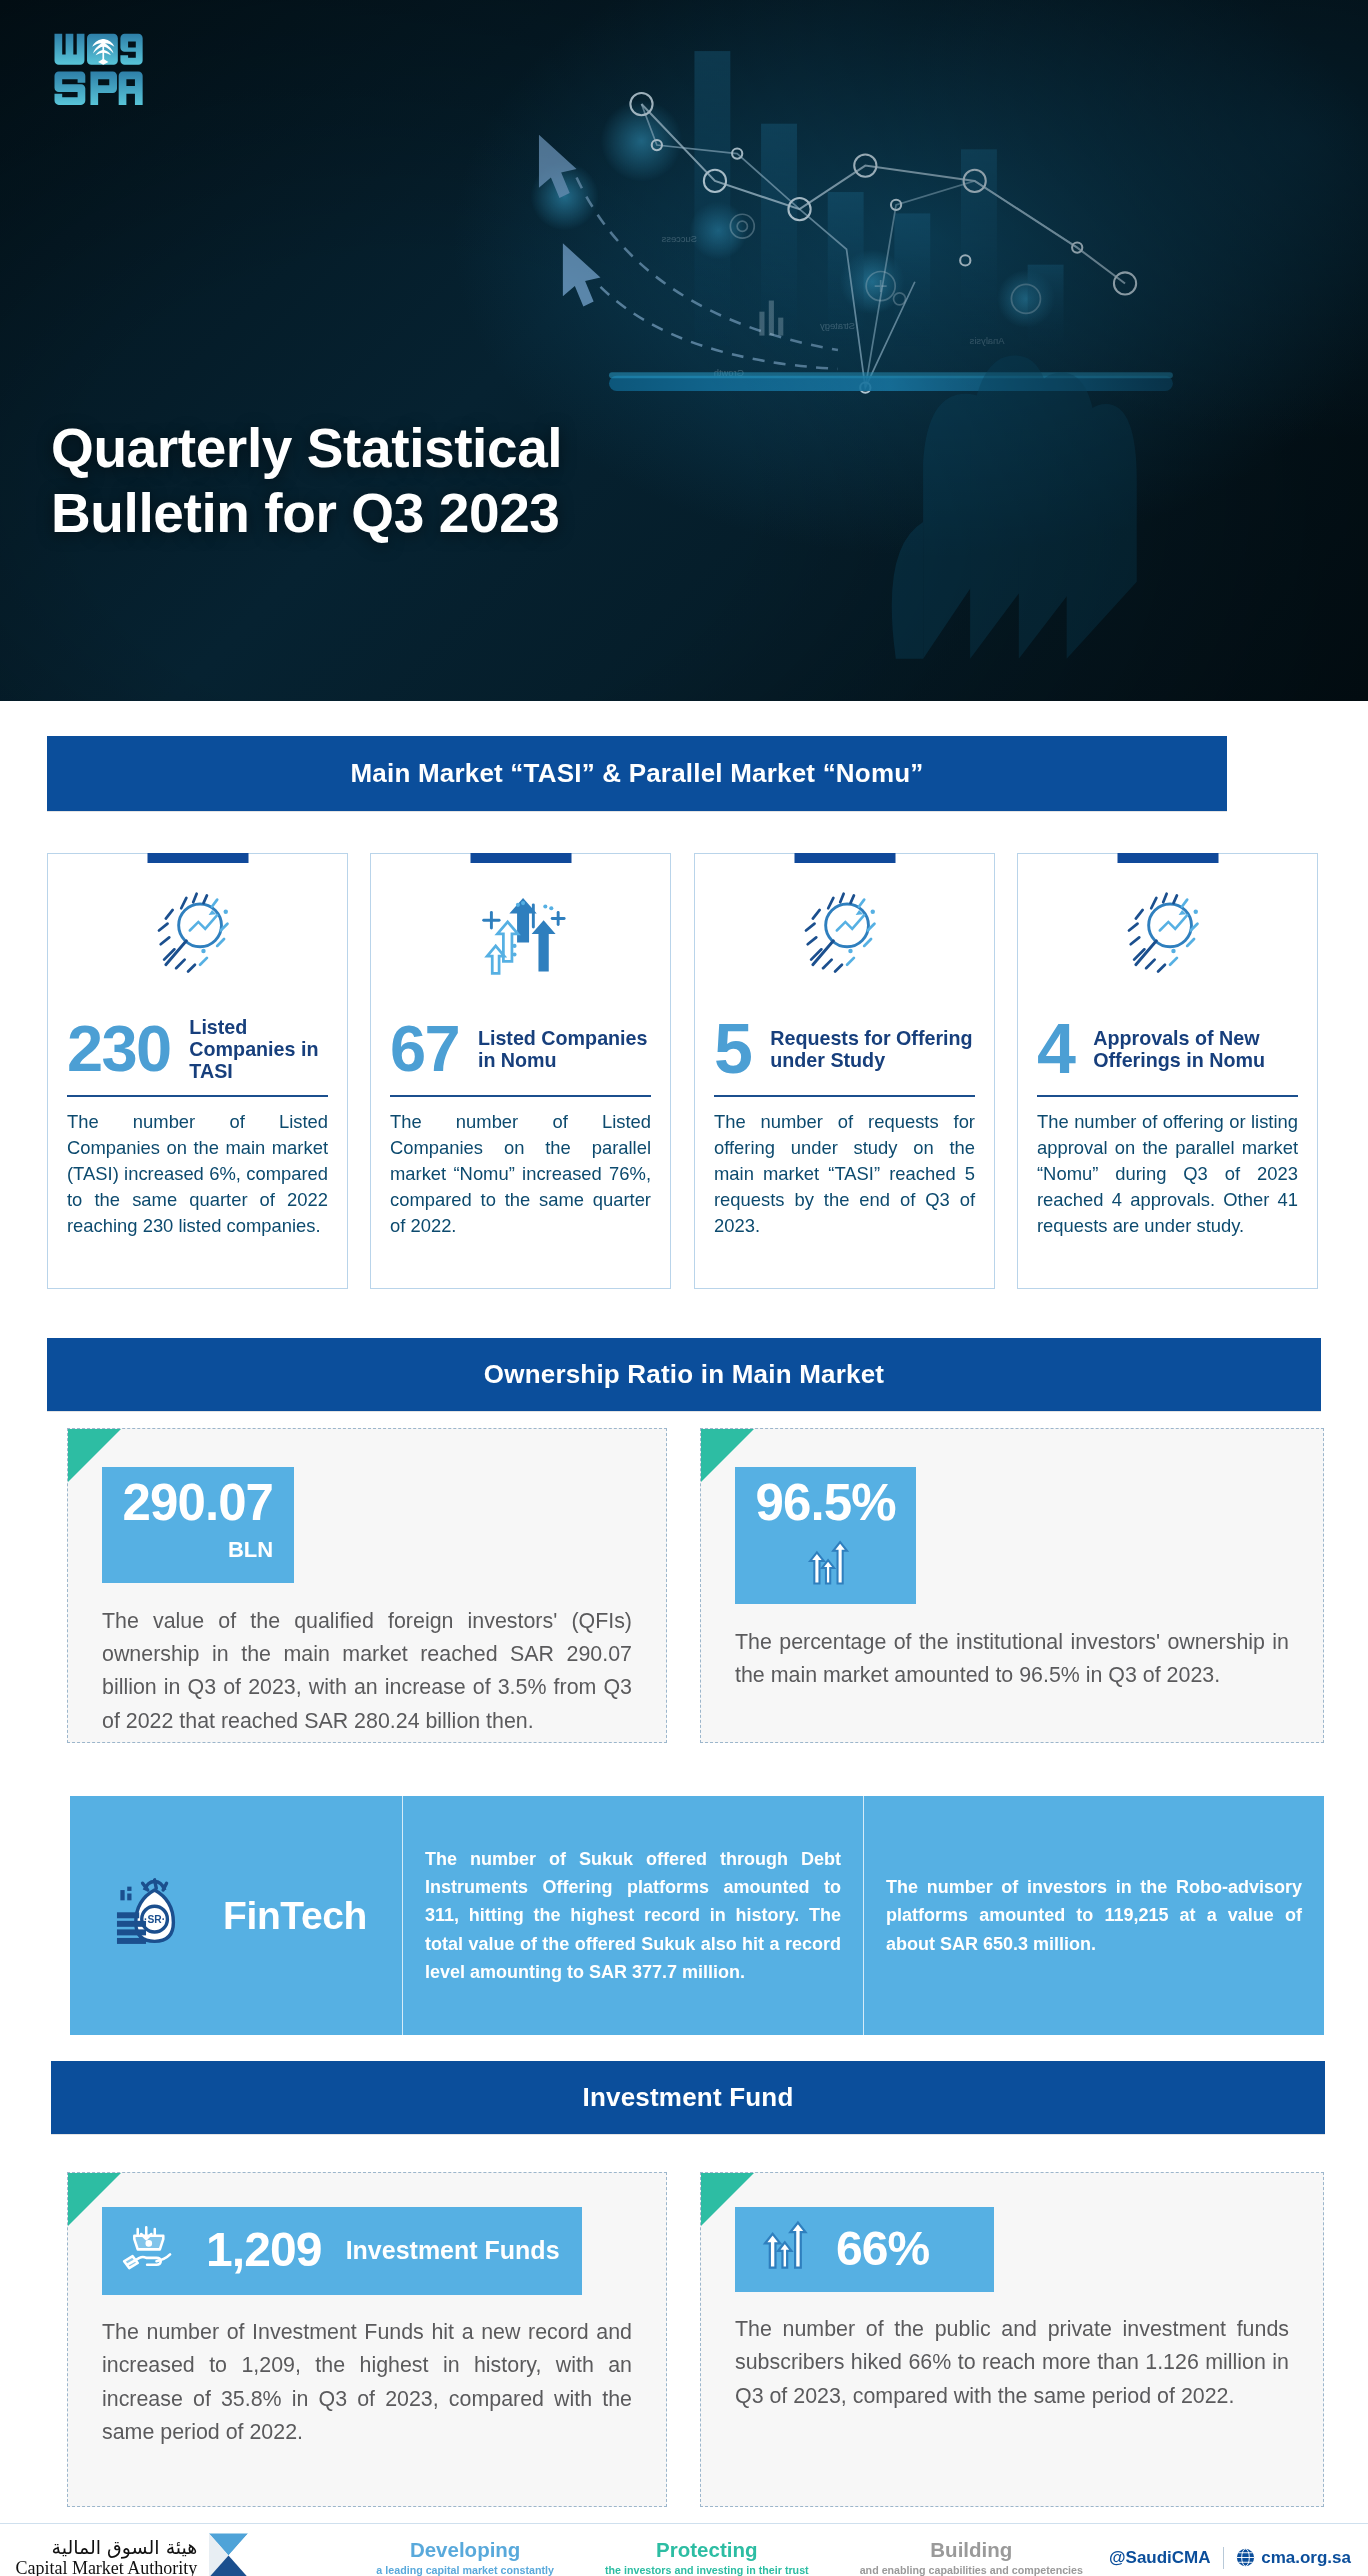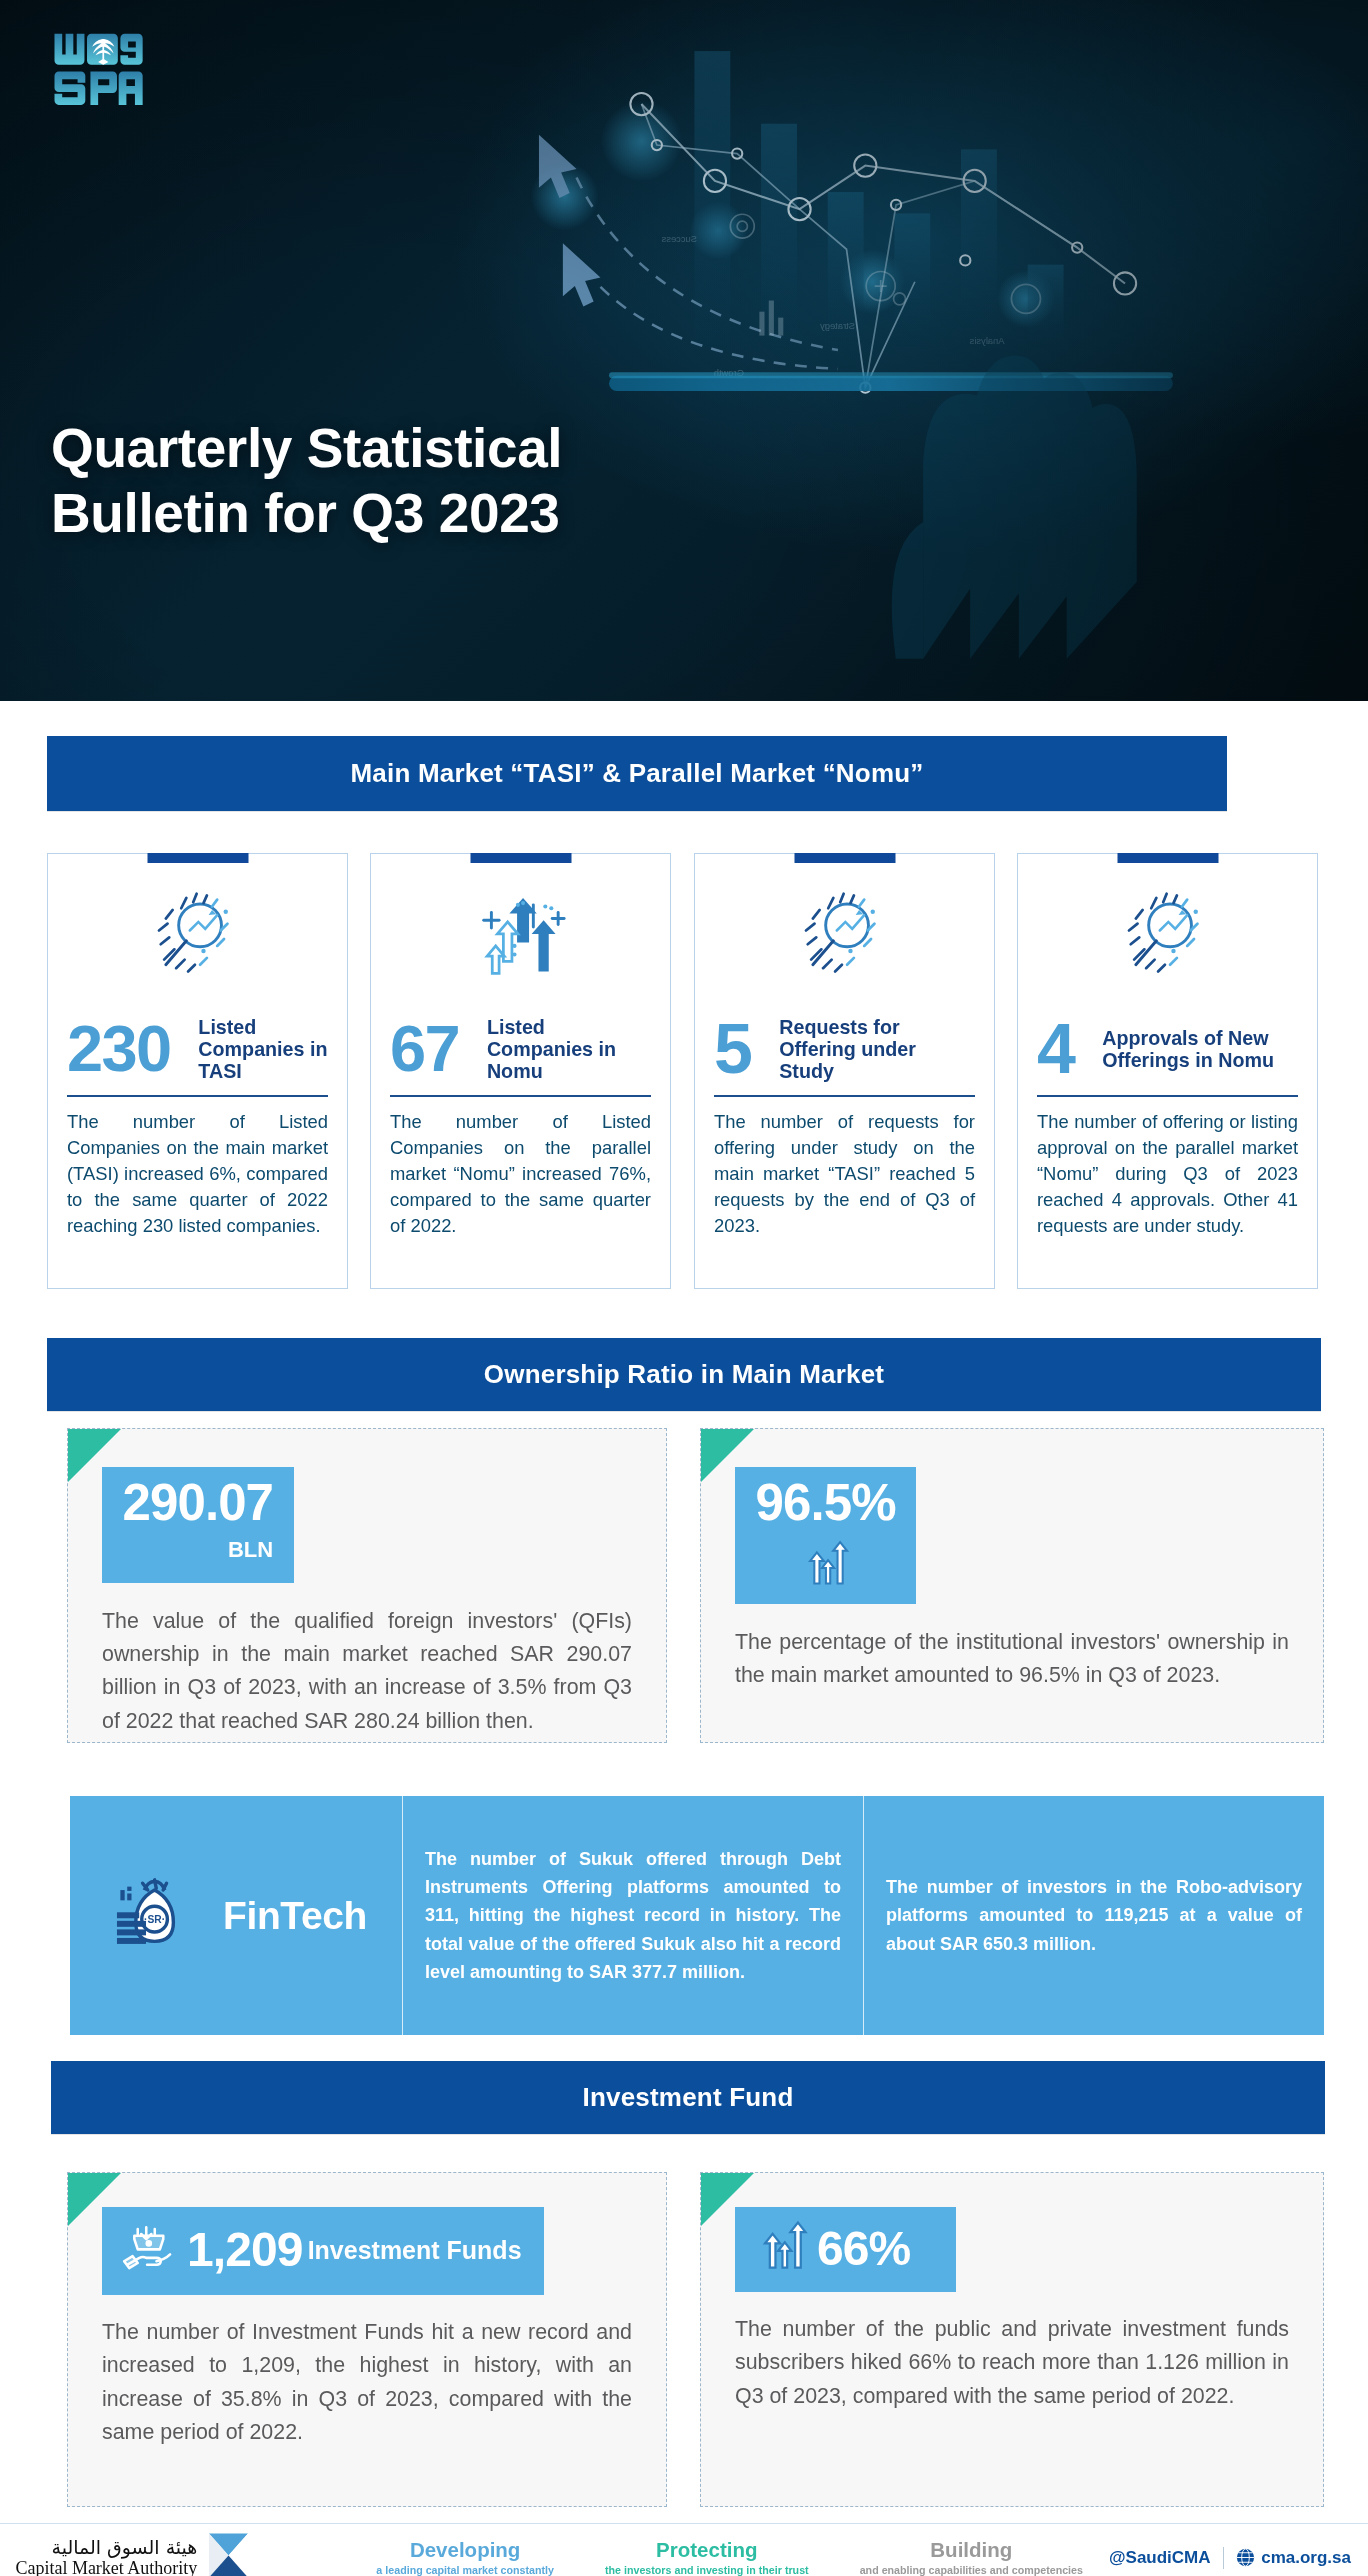--- a/index.html
+++ b/index.html
@@ -71,21 +71,21 @@
   #card-0 { left:47px; }
   #card-1 { left:370px; }
   #card-2 { left:694px; }
   #card-3 { left:1017px; }
 
   .card-tab {
     position:absolute; top:-0.9px; left:50%; transform:translateX(-50%);
     width:101px; height:9.4px; background:#10499a;
   }
   .card-icon { height:120px; display:flex; align-items:center; justify-content:center; margin-top:22px; }
-  .card-head { display:flex; align-items:center; gap:28px; margin-top:12px; height:82px; }
+  .card-head { display:flex; align-items:center; gap:19px; margin-top:12px; height:82px; }
   .card-num {
     color:#4c9fd4; font-size:65px; font-weight:700; line-height:.92;
     letter-spacing:-1.7px; flex:0 0 auto;
   }
   #card-2 .card-num, #card-3 .card-num { font-size:70px; }
   .card-lbl {
     color:#173f7c; font-size:19.7px; font-weight:600; line-height:1.12;
   }
   .card-rule { height:1.7px; background:#1b4f8e; margin:5.1px 0 12px 0; }
   .card-body {
@@ -142,21 +142,21 @@
   }
 
   
   .fund-card {
     position:absolute; top:2172px; height:335px;
     background:#f7f7f7; border:1.7px dashed #9cb6cc;
   }
   #fund-0 { left:67px; width:600px; }
   #fund-1 { left:700px; width:624px; }
   .fund-badge {
-    display:inline-flex; align-items:center; gap:5px;
+    display:inline-flex; align-items:center; gap:24px;
     background:#56b0e3; color:#fff;
     padding:10.3px 22px 12px 17px;
     margin:34px 0 0 34px;
   }
   .fund-num { font-size:48px; font-weight:700; line-height:1; letter-spacing:-0.9px; }
   .fund-sub { font-size:25px; font-weight:700; align-self:center; }
   .fund-body {
     color:#5a5a5c; font-size:21.4px; line-height:1.56;
     margin:20.5px 34px 0 34px;
     text-align:justify; text-justify:inter-word;

